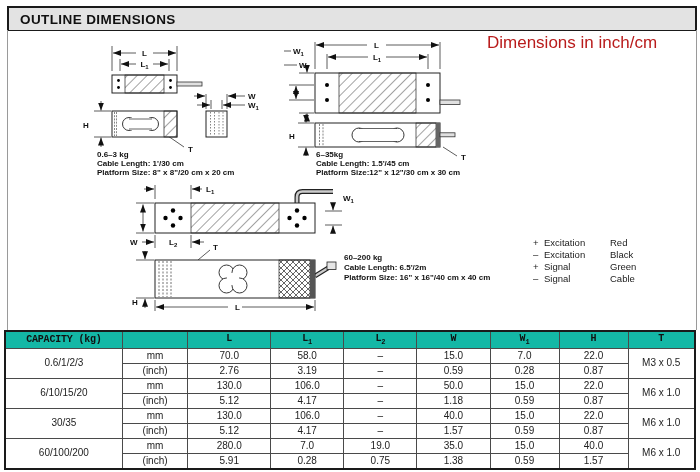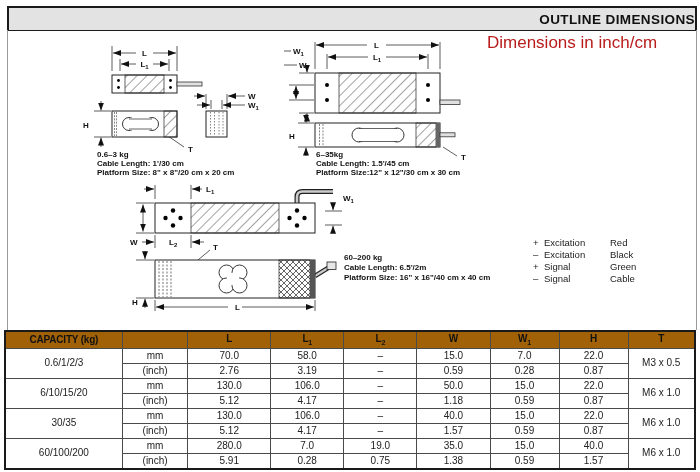--- a/index.html
+++ b/index.html
@@ -1,21 +1,21 @@
 <!DOCTYPE html>
 <html><head>
 <meta charset="utf-8">
 <style>
   html,body{margin:0;padding:0;}
   body{width:700px;height:472px;position:relative;background:#fff;
        font-family:"Liberation Sans",sans-serif;color:#111;overflow:hidden;}
   .abs{position:absolute;}
   
   .hdr{left:7px;top:6px;width:686px;height:22px;background:#e3e3e3;
-       border:2px solid #1a1a1a;border-bottom-width:1px;display:flex;align-items:center;justify-content:flex-end;}
+       border:2px solid #1a1a1a;border-bottom-width:1px;display:flex;align-items:center;}
   .hdr span{font-size:13.5px;font-weight:bold;letter-spacing:.4px;padding-left:11px;}
   .frame{left:7px;top:30px;width:688px;height:300px;border-left:1px solid #9a9a9a;border-right:1px solid #9a9a9a;}
   .units-note{left:487px;top:33px;font-size:17px;color:#b91c1c;}
   
   svg.drawing{position:absolute;overflow:visible;}
   svg.drawing line,svg.drawing rect,svg.drawing circle,svg.drawing path{vector-effect:none;}
   .dim line{stroke:#333;stroke-width:.8;}
   .body-ln{stroke:#222;stroke-width:1;fill:#fff;}
   .thin{stroke:#222;stroke-width:.7;fill:none;}
   svg.drawing text{font:bold 8px "Liberation Sans",sans-serif;fill:#111;}
@@ -25,21 +25,21 @@
   .wiring{left:533px;top:237px;width:165px;}
   .wiring .wtitle{font-size:10px;font-weight:bold;margin-bottom:7px;}
   .wrow{display:flex;font-size:9.5px;line-height:12px;color:#222;}
   .wrow .sgn{width:11px;}
   .wrow .nm{width:66px;}
   
   .spec-table{left:4px;top:330px;width:692px;height:140px;}
   table{border-collapse:collapse;width:100%;height:100%;table-layout:fixed;
         font-size:10px;border:2px solid #1a1a1a;}
   th,td{border:1px solid #4a4a4a;text-align:center;padding:0;line-height:1;}
-  thead th{background:#a16207;font-weight:bold;font-size:10px;height:16px;letter-spacing:-.2px;}
+  thead th{background:#14b8a6;font-weight:bold;font-size:10px;height:16px;letter-spacing:-.2px;font-family:Liberation Mono, monospace;}
   tbody td{background:#fff;color:#222;}
   tr.grp td{border-top:1.6px solid #1a1a1a;}
   sub{font-size:7px;}
 </style>
 </head>
 <body>
 
 <div class="abs hdr">
   <span>OUTLINE DIMENSIONS</span>
 </div>

